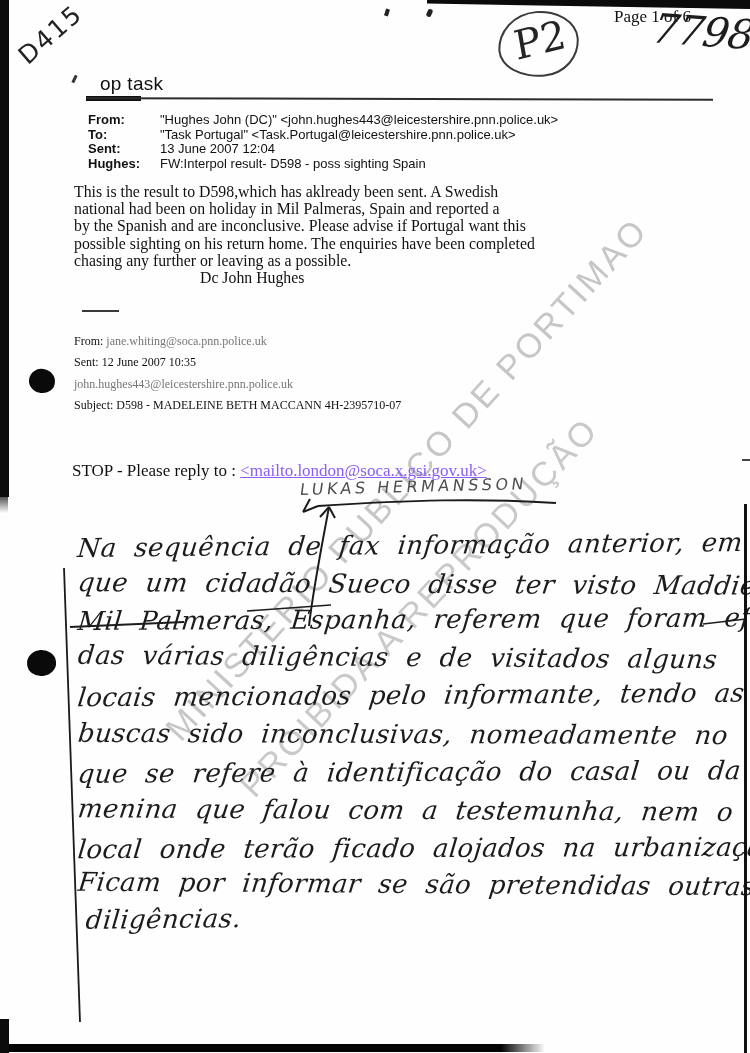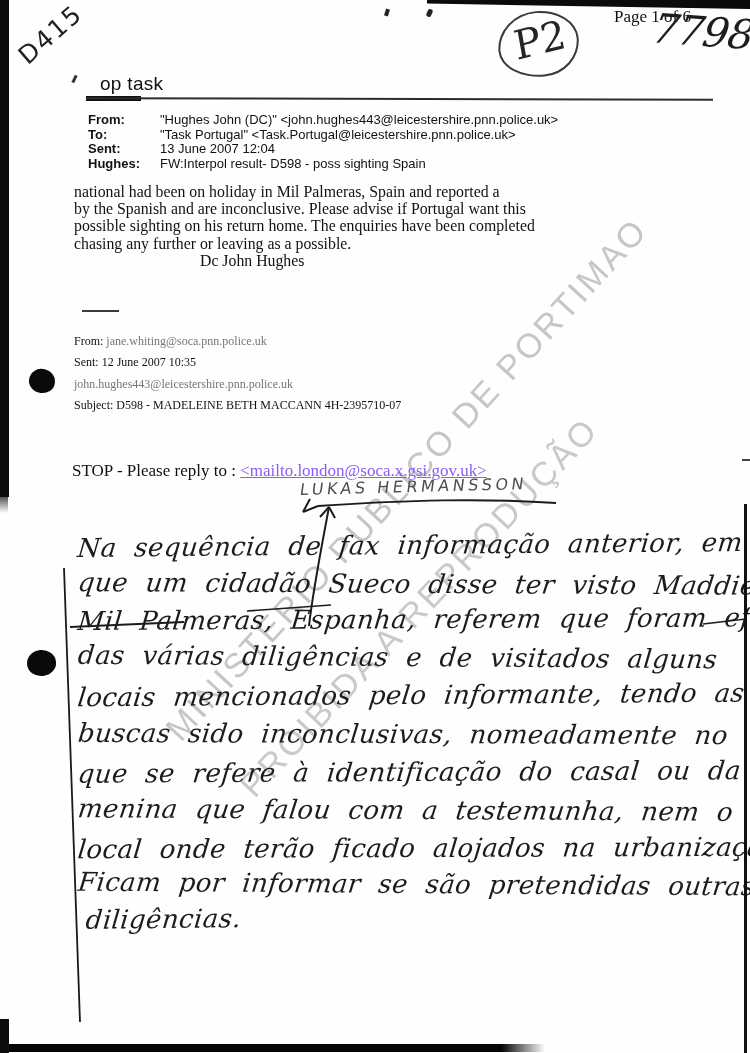--- a/index.html
+++ b/index.html
@@ -118,20 +118,21 @@
       <span class="lbl" data-name="sent-label">Sent:</span>
       <span data-name="sent-value">13 June 2007 12:04</span>
     </div>
     <div class="row" data-name="email-header-row">
       <span class="lbl" data-name="subject-label">Hughes:</span>
       <span data-name="subject-value">FW:Interpol result- D598 - poss sighting Spain</span>
     </div>
   </div>
 
   <div class="bodytext" data-name="email-body">
+    <div data-name="body-line">This is the result to D598,which has aklready been sent. A Swedish</div>
     <div data-name="body-line">national had been on holiday in Mil Palmeras, Spain and reported a</div>
     <div data-name="body-line">by the Spanish and are inconclusive. Please advise if Portugal want this</div>
     <div data-name="body-line">possible sighting on his return home. The enquiries have been completed</div>
     <div data-name="body-line">chasing any further or leaving as a possible.</div>
     <div class="bodysig" data-name="email-signature">Dc John Hughes</div>
   </div>
 
   <div style="position:absolute;left:82px;top:310px;width:37px;height:2px;background:#3a3a3a;z-index:2;" data-name="signature-separator-line"></div>
 
   <div class="quoted" data-name="quoted-email-header">

